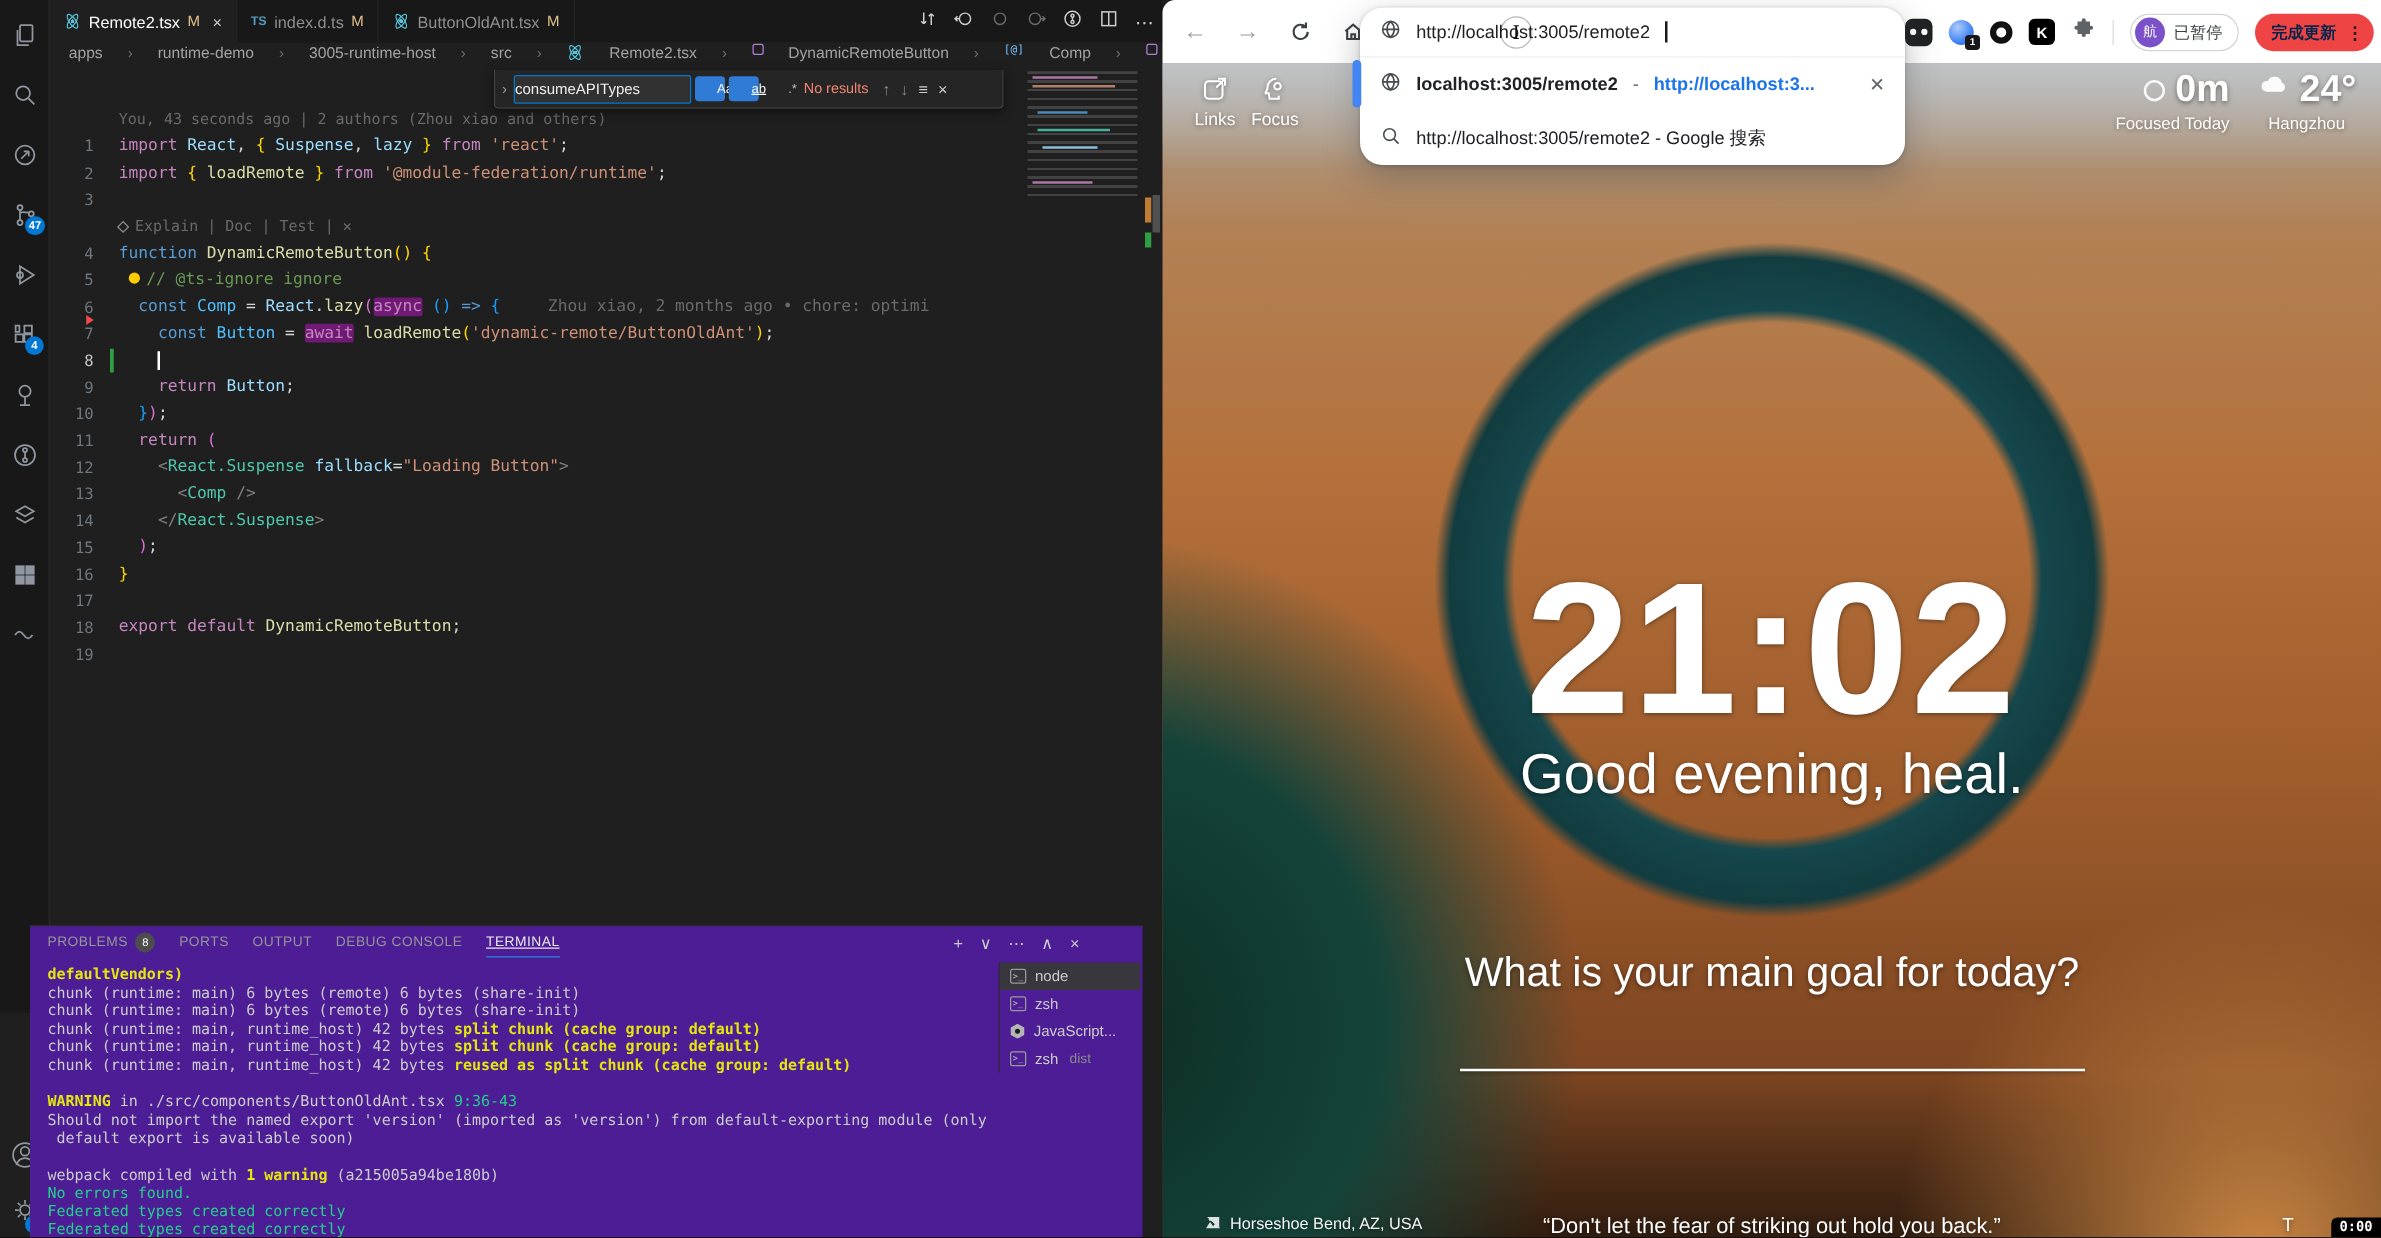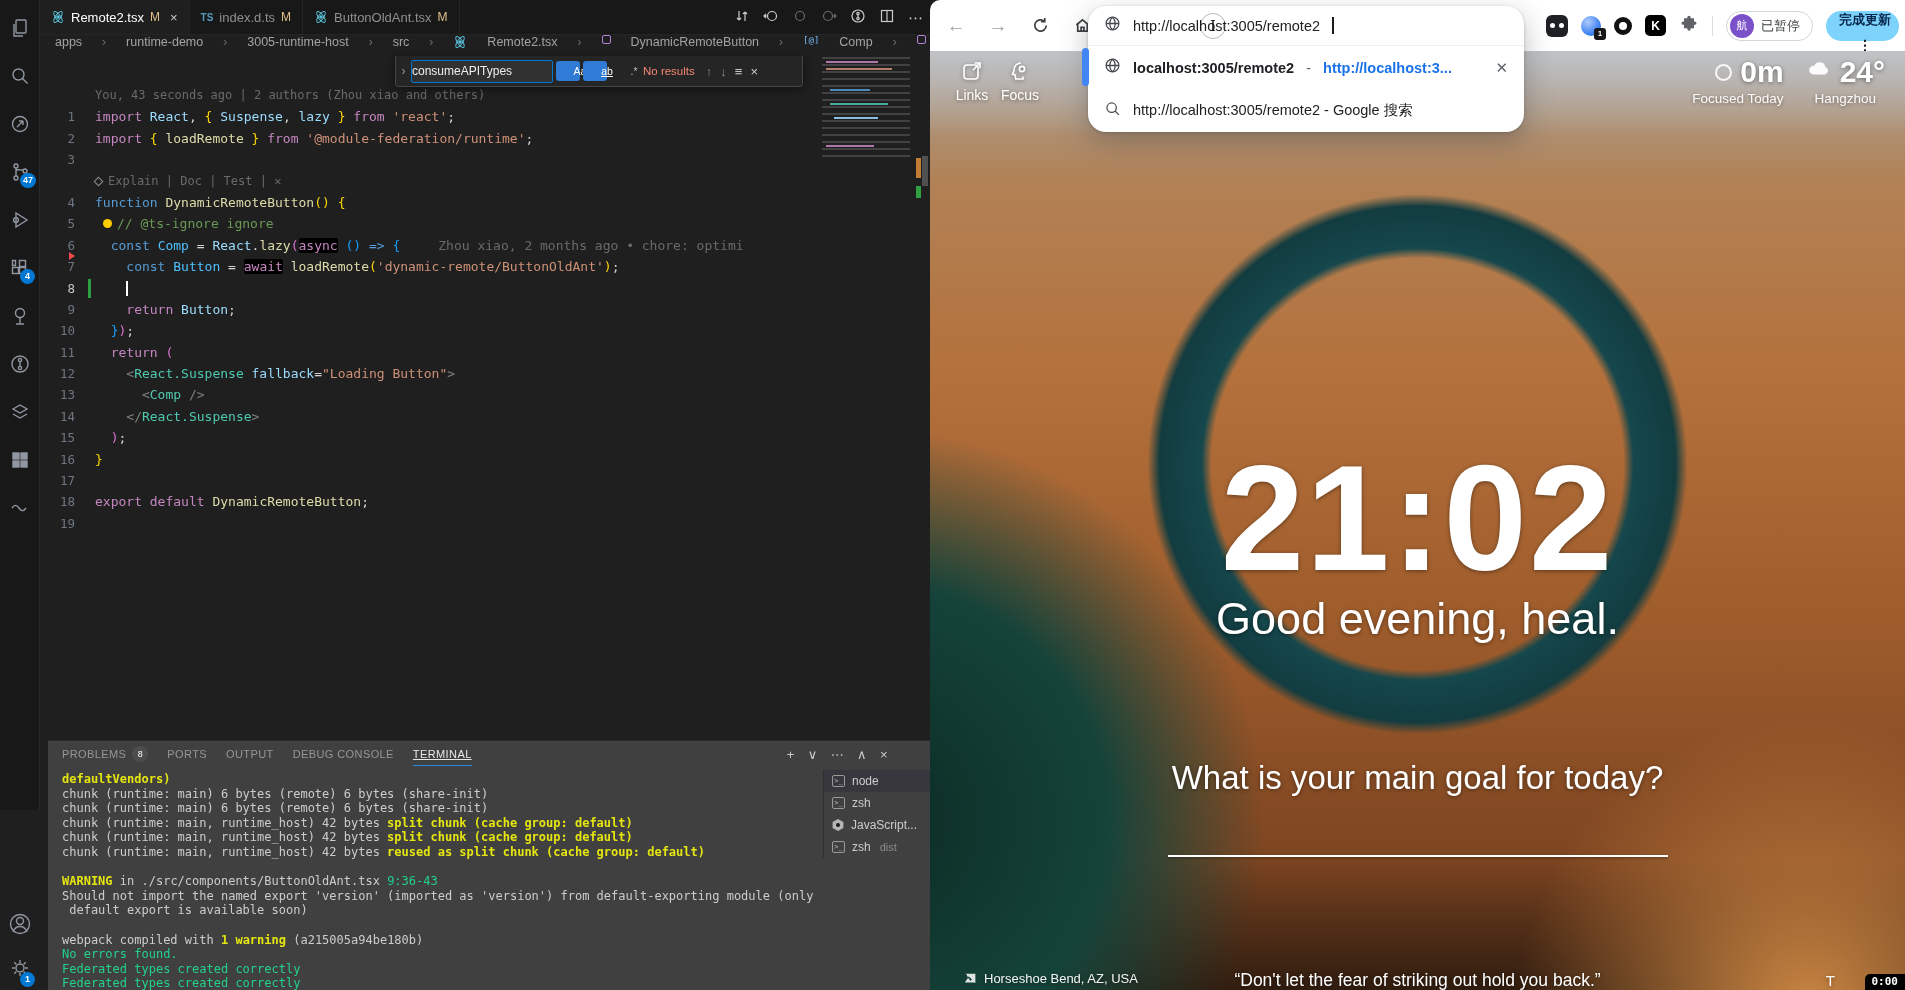--- a/index.html
+++ b/index.html
@@ -41,21 +41,21 @@
         font-family:"DejaVu Sans Mono",monospace;font-size:13px;line-height:21.4px;color:#d4d4d4;overflow:hidden;}
   .crow{display:flex;height:21.4px;position:relative;white-space:pre;}
   .gut{width:35px;flex:none;text-align:right;color:#6e7681;font-size:12.5px;}
   .gut.on{color:#c8c8c8;}
   .ctx{padding-left:20px;}
   .meta-row{color:#6a6a6a;font-size:12px;padding-left:55px;display:flex;align-items:center;gap:6px;height:21.4px;white-space:pre;}
   .lens-dia{width:7px;height:7px;border:1px solid #8f8f8f;transform:rotate(45deg);flex:none;}
   .tk-kw{color:#c586c0;} .tk-kb{color:#569cd6;} .tk-st{color:#ce9178;} .tk-fn{color:#dcdcaa;}
   .tk-vb{color:#9cdcfe;} .tk-cl{color:#4ec9b0;} .tk-cm{color:#6a9955;} .tk-pl{color:#d4d4d4;}
   .tk-b1{color:#ffd700;} .tk-b2{color:#da70d6;} .tk-b3{color:#179fff;} .tk-cv{color:#4fc1ff;}
-  .tk-tag{color:#808080;} .tk-hl{background:#000000;border-radius:2px;}
+  .tk-tag{color:#808080;} .tk-hl{background:#701a75;border-radius:2px;}
   .inblame{color:#6a6a6a;margin-left:38px;}
   .bulb{display:inline-block;width:9px;height:9px;border-radius:50%;background:#ffcc00;margin:0 5px 0 8px;}
   .added::before{content:'';position:absolute;left:48px;top:1px;bottom:1px;width:3px;background:#2ea043;}
   .markred::after{content:'';position:absolute;left:29px;bottom:-4px;border-left:6px solid #f14c4c;
                   border-top:4px solid transparent;border-bottom:4px solid transparent;}
   .caret-ed{display:inline-block;width:1.5px;height:15px;background:#ffffff;vertical-align:text-bottom;}
 
   .findw{position:absolute;left:395px;top:56px;width:408px;height:31px;background:#252526;border:1px solid #454545;
          border-top:none;border-radius:0 0 4px 4px;box-shadow:0 2px 8px rgba(0,0,0,.5);display:flex;align-items:center;z-index:6;}
   .findw .exp{width:15px;text-align:center;color:#9a9a9a;font-size:12px;}
@@ -69,21 +69,21 @@
   .fbtn{color:#8a8a8a;font-size:13px;margin:0 4px;}
   .fbtn.lit{color:#cccccc;}
 
   .minimap{position:absolute;left:822px;top:57px;width:88px;height:104px;opacity:.85;
            background:repeating-linear-gradient(180deg,rgba(180,180,185,.28) 0 2px,transparent 2px 7px);}
   .minimap i{position:absolute;height:2px;}
   .ovr-or{position:absolute;left:916px;top:158px;width:5px;height:20px;background:#c27b32;}
   .ovr-gr{position:absolute;left:916px;top:186px;width:5px;height:12px;background:#2ea043;}
   .ovr-th{position:absolute;left:922px;top:156px;width:6px;height:30px;background:rgba(140,140,140,.45);}
 
-  .panel{position:absolute;left:48px;top:740px;width:890px;height:250px;background:#404040;border-top:1px solid #2b2b2b;}
+  .panel{position:absolute;left:24px;top:740px;width:890px;height:250px;background:#4c1d95;border-top:1px solid #2b2b2b;}
   .phead{position:relative;height:26px;display:flex;align-items:center;gap:19px;padding-left:14px;
          font-size:11px;letter-spacing:.4px;color:#969696;}
   .ptab{display:flex;align-items:center;gap:6px;}
   .ptab.active{color:#e7e7e7;position:relative;text-decoration:underline;}
   .ptab.active::after{content:'';position:absolute;left:0;right:0;bottom:-6px;height:1.5px;background:#2488db;}
   .pbadge{width:16px;height:16px;border-radius:50%;background:#4d4d4d;color:#fff;font-size:9px;
           display:flex;align-items:center;justify-content:center;letter-spacing:0;}
   .picons{position:absolute;right:50px;top:0;height:26px;display:flex;align-items:center;gap:13px;color:#cccccc;font-size:13px;}
   .term{position:absolute;left:0;top:26px;width:775px;bottom:0;padding:5px 0 0 14px;overflow:hidden;
         font-family:"DejaVu Sans Mono",monospace;font-size:12px;line-height:14.6px;color:#cccccc;white-space:pre;}
@@ -113,21 +113,21 @@
              color:#fff;font-size:8px;font-weight:bold;display:flex;align-items:center;justify-content:center;}
   .ext-ring{width:18px;height:18px;border-radius:50%;border:5px solid #111111;}
   .ext-k{width:21px;height:21px;border-radius:5px;background:#000;color:#fff;font-weight:bold;font-size:12px;
          display:flex;align-items:center;justify-content:center;}
   .ext-puzzle svg{width:20px;height:20px;fill:#5f6368;}
   .vsep{width:1px;height:20px;background:#dadce0;}
   .pillprofile{height:30px;border-radius:16px;border:1px solid #d2d5d9;background:#fff;display:flex;align-items:center;
                gap:7px;padding:0 12px 0 3px;}
   .pav{width:24px;height:24px;border-radius:50%;background:#7b51c9;color:#fff;font-size:11px;display:flex;align-items:center;justify-content:center;}
   .pstatus{font-size:13px;color:#3c4043;white-space:nowrap;}
-  .pillupdate{height:30px;border-radius:16px;background:#7dd3fc;display:flex;align-items:center;gap:8px;padding:0 8px 0 13px;flex-direction:column;}
+  .pillupdate{height:30px;border-radius:16px;background:#ef4444;display:flex;align-items:center;gap:8px;padding:0 8px 0 13px;}
   .pupdate{font-size:13px;color:#06264d;font-weight:bold;white-space:nowrap;}
   .kebab{color:#1f1f1f;font-size:14px;font-weight:bold;letter-spacing:0;}
 
   .omni{position:absolute;left:158px;top:6px;width:436px;background:#fff;border-radius:18px;overflow:hidden;z-index:10;
         box-shadow:0 1px 3px rgba(60,64,67,.3),0 10px 28px rgba(60,64,67,.35);}
   .orow{display:flex;align-items:center;gap:12px;padding:0 16px;}
   .orow1{height:40px;border-bottom:1px solid #eceef1;}
   .orow2{height:43px;}
   .orow3{height:43px;}
   .oglobe svg,.osearch svg{width:17px;height:17px;stroke:#474b4f;fill:none;stroke-width:1.5;}

